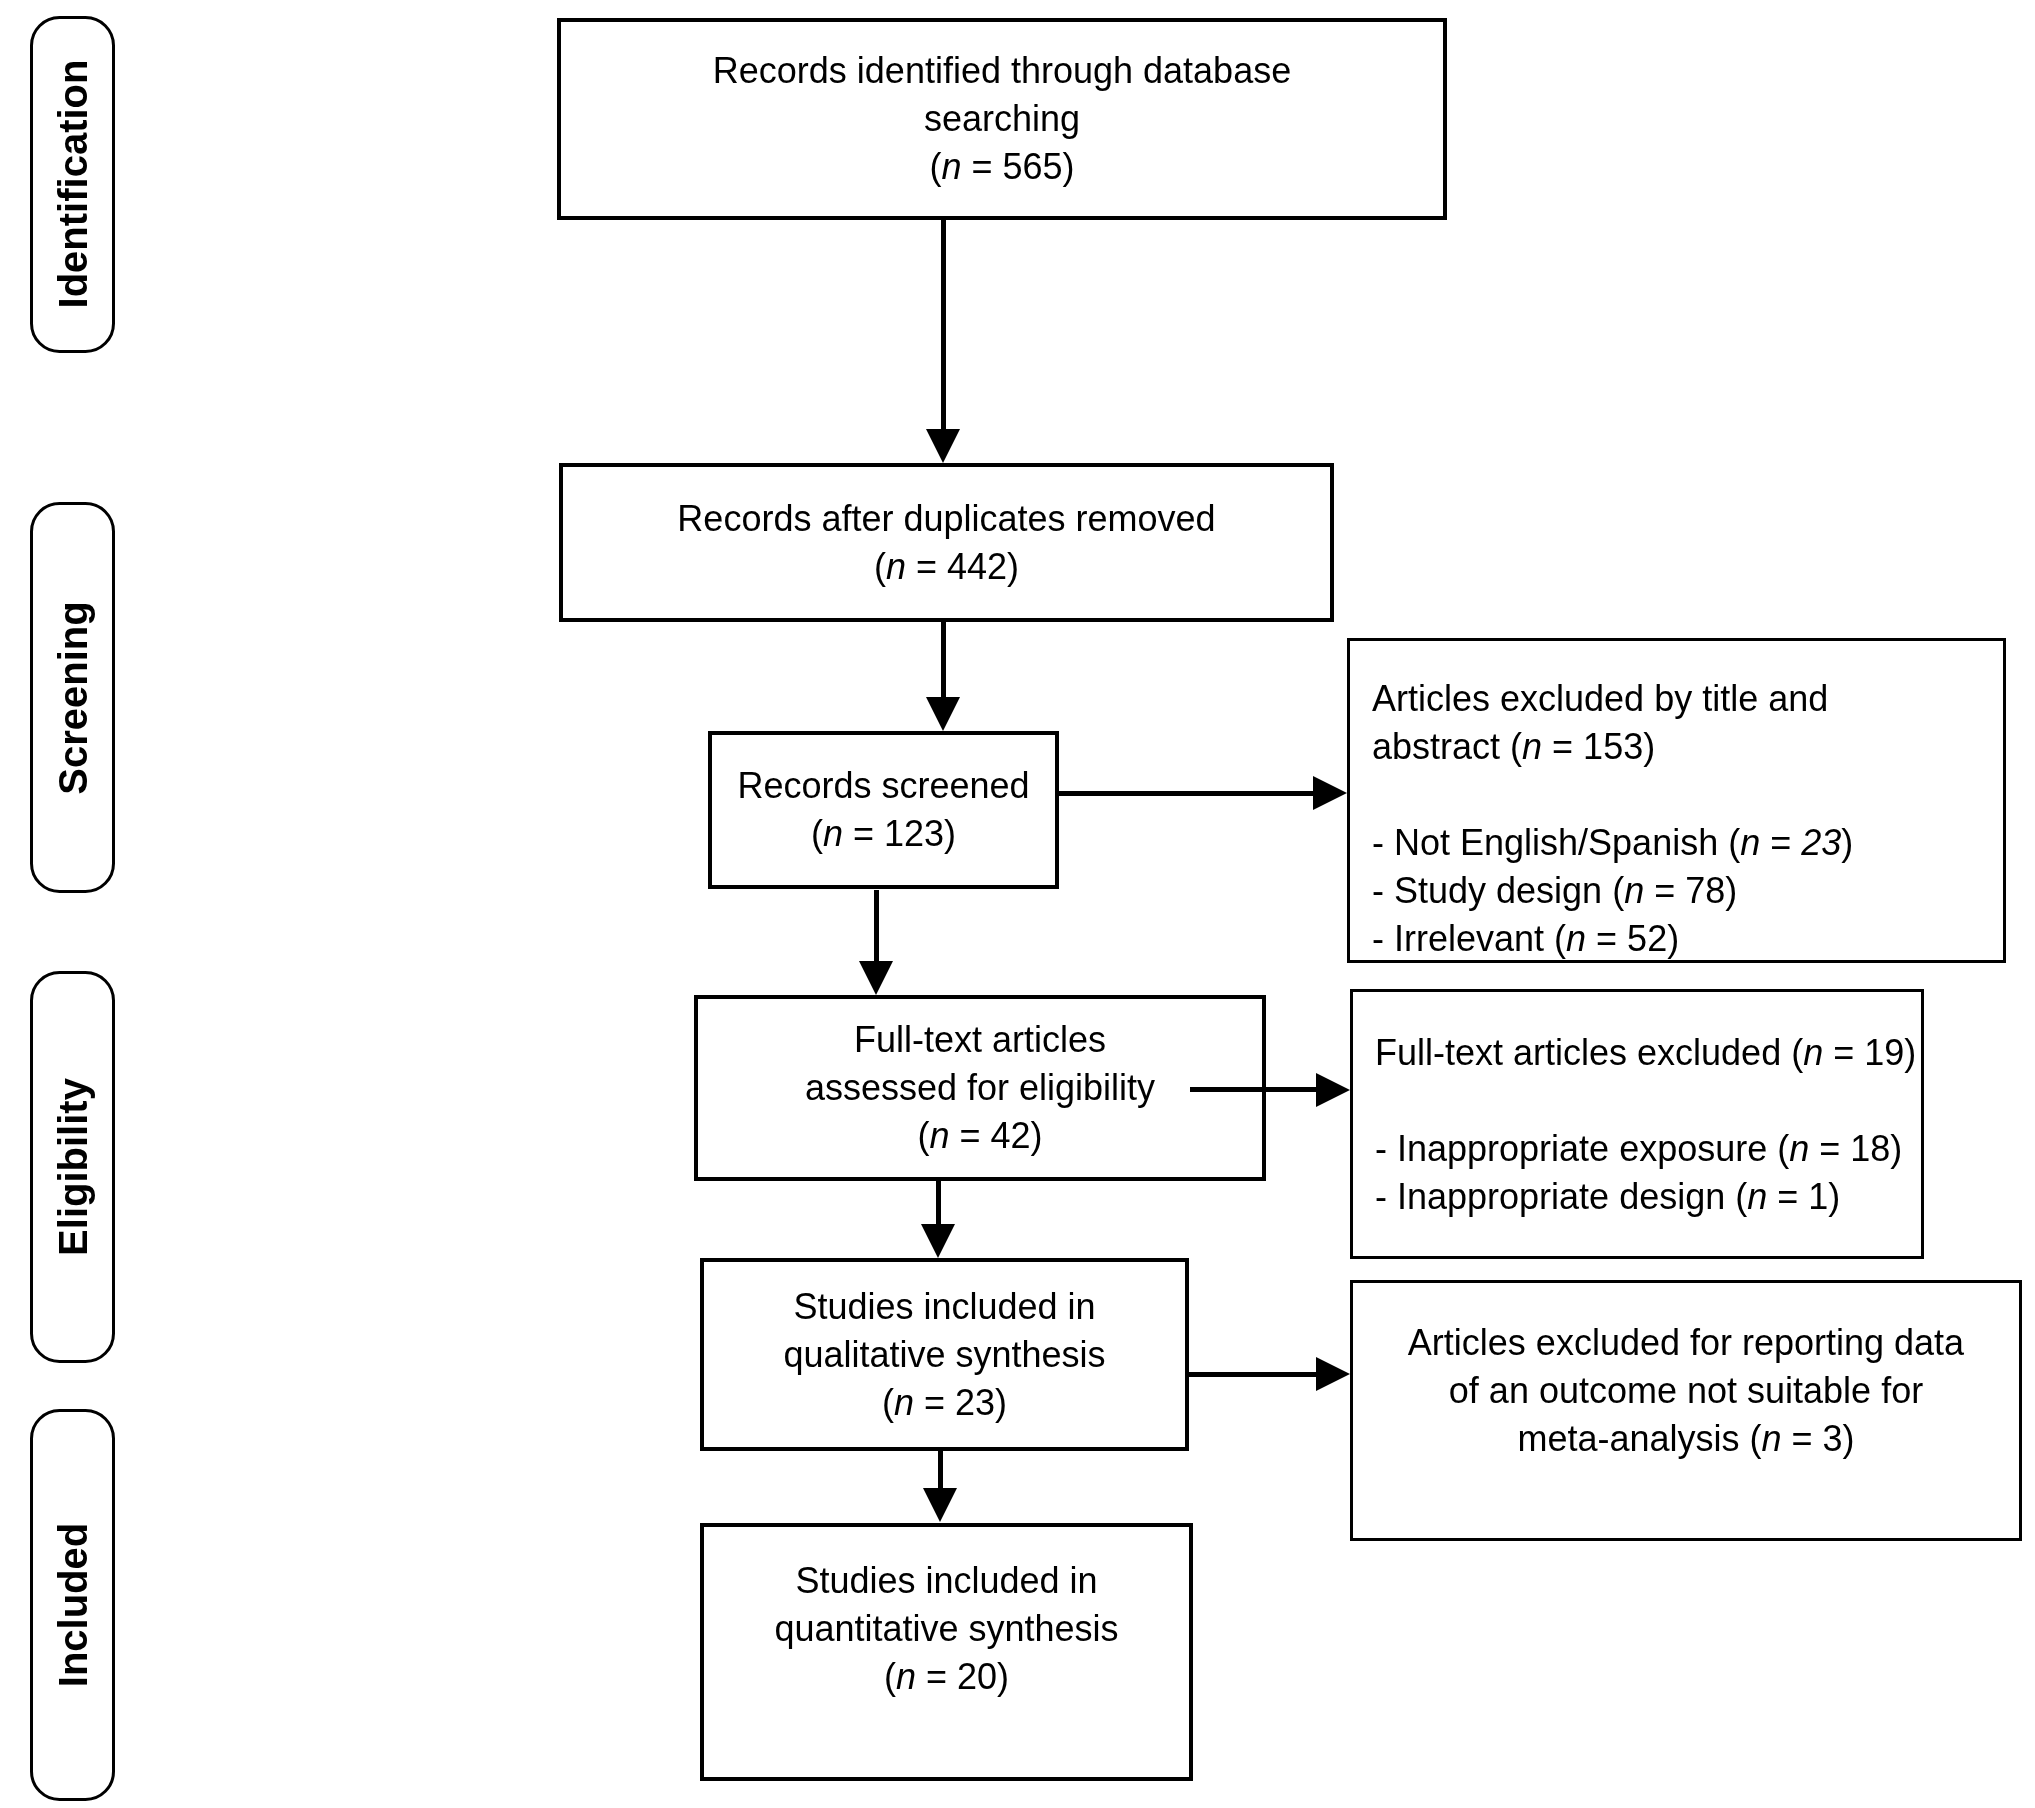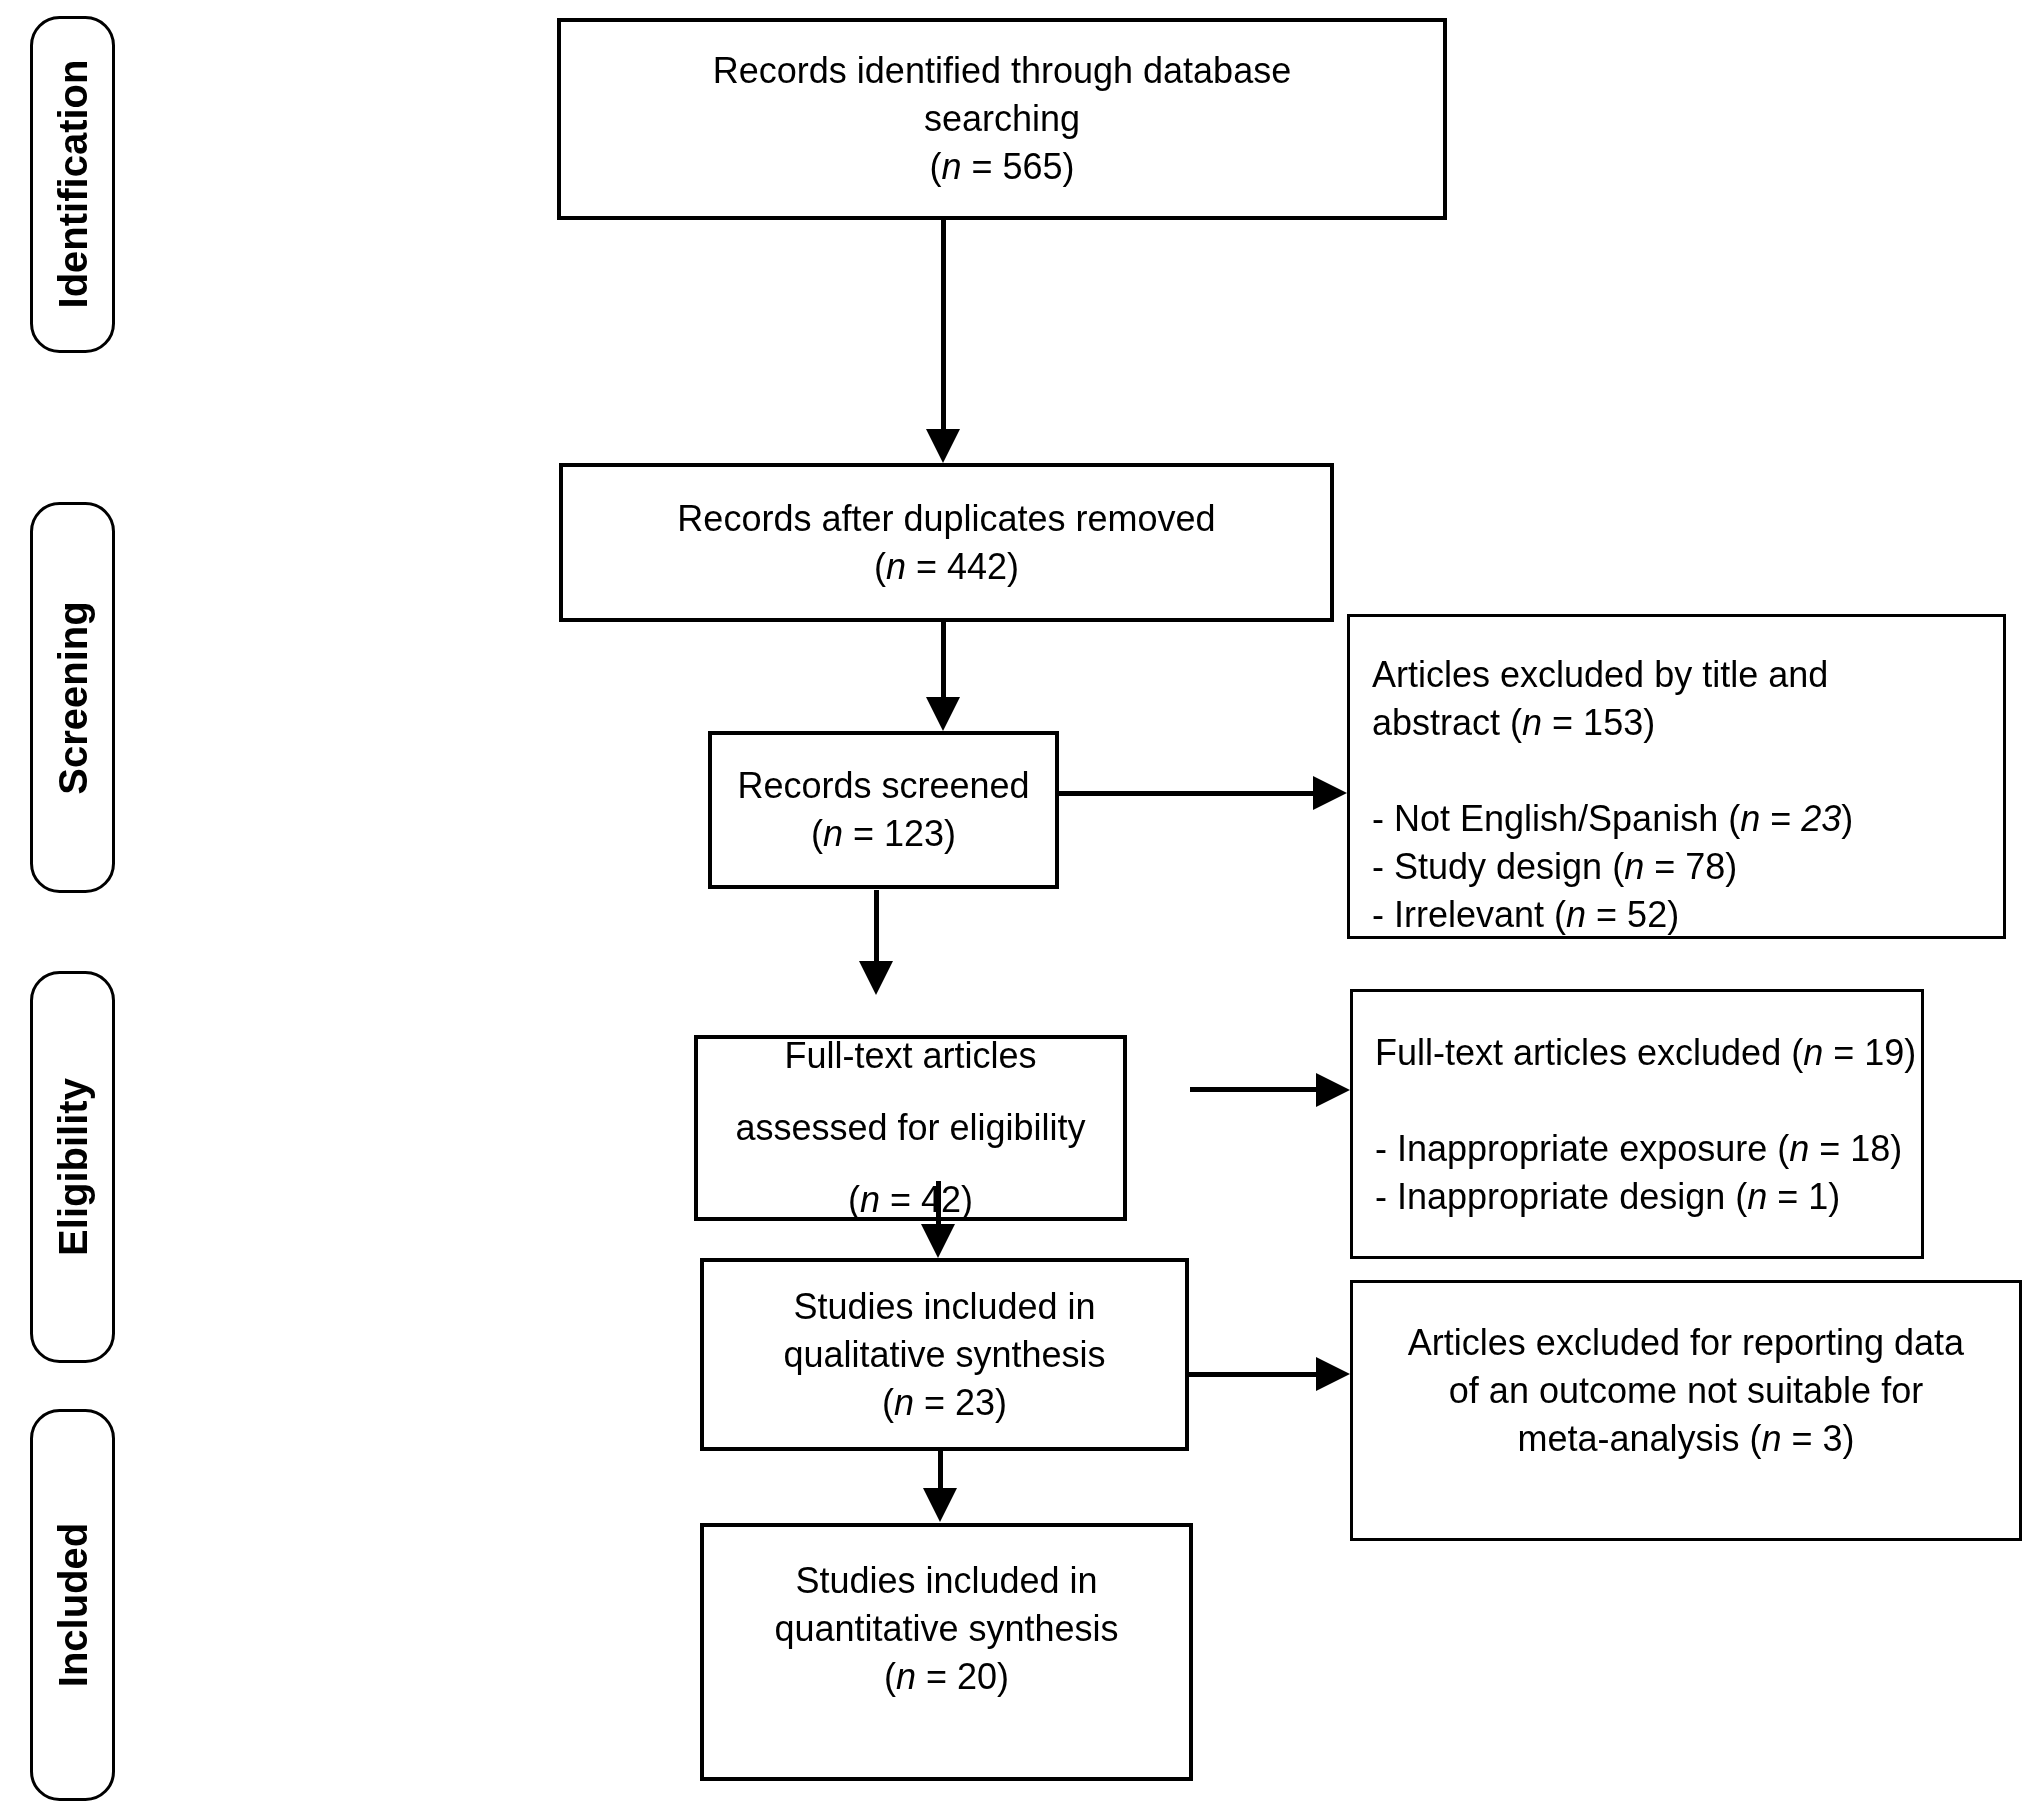--- a/index.html
+++ b/index.html
@@ -83,25 +83,25 @@
 
   
   #stage-identification { top: 15.5px;   height: 337px; }
   #stage-screening      { top: 502px;  height: 391px; }
   #stage-eligibility    { top: 971px; height: 392px; }
   #stage-included       { top: 1409px; height: 392px; }
 
   #box-records-identified   { left: 557px; top: 18px;   width: 890px; height: 202px; }
   #box-duplicates-removed   { left: 559px; top: 463px;  width: 775px; height: 159px; }
   #box-records-screened     { left: 708px; top: 731px;  width: 351px; height: 158px; }
-  #box-fulltext-assessed    { left: 694px; top: 1035px; width: 433px; height: 186px; gap: 24px; }
+  #box-fulltext-assessed    { left: 694px; top: 995px; width: 572px; height: 186px; }
   #box-qualitative          { left: 700px; top: 1258px; width: 489px; height: 193px; }
   #box-quantitative         { left: 700px; top: 1523px; width: 493px; height: 258px; }
 
-  #sbox-title-abstract { left: 1347px; top: 614px;  width: 659px; height: 325px; padding: 34px 14px 0 22px; }
+  #sbox-title-abstract { left: 1347px; top: 638px;  width: 659px; height: 325px; padding: 34px 14px 0 22px; }
   #sbox-fulltext       { left: 1350px; top: 989px; width: 574px; height: 270px; padding: 37px 14px 0 22px; }
   #sbox-metaanalysis   { left: 1350px; top: 1280px; width: 672px; height: 261px; padding: 36px 6.2px 0 6.2px; }
 </style>
 </head>
 <body>
 
 <div class="canvas">
 
   <div class="stage" id="stage-identification">
     <span class="stage-text">Identification</span>

